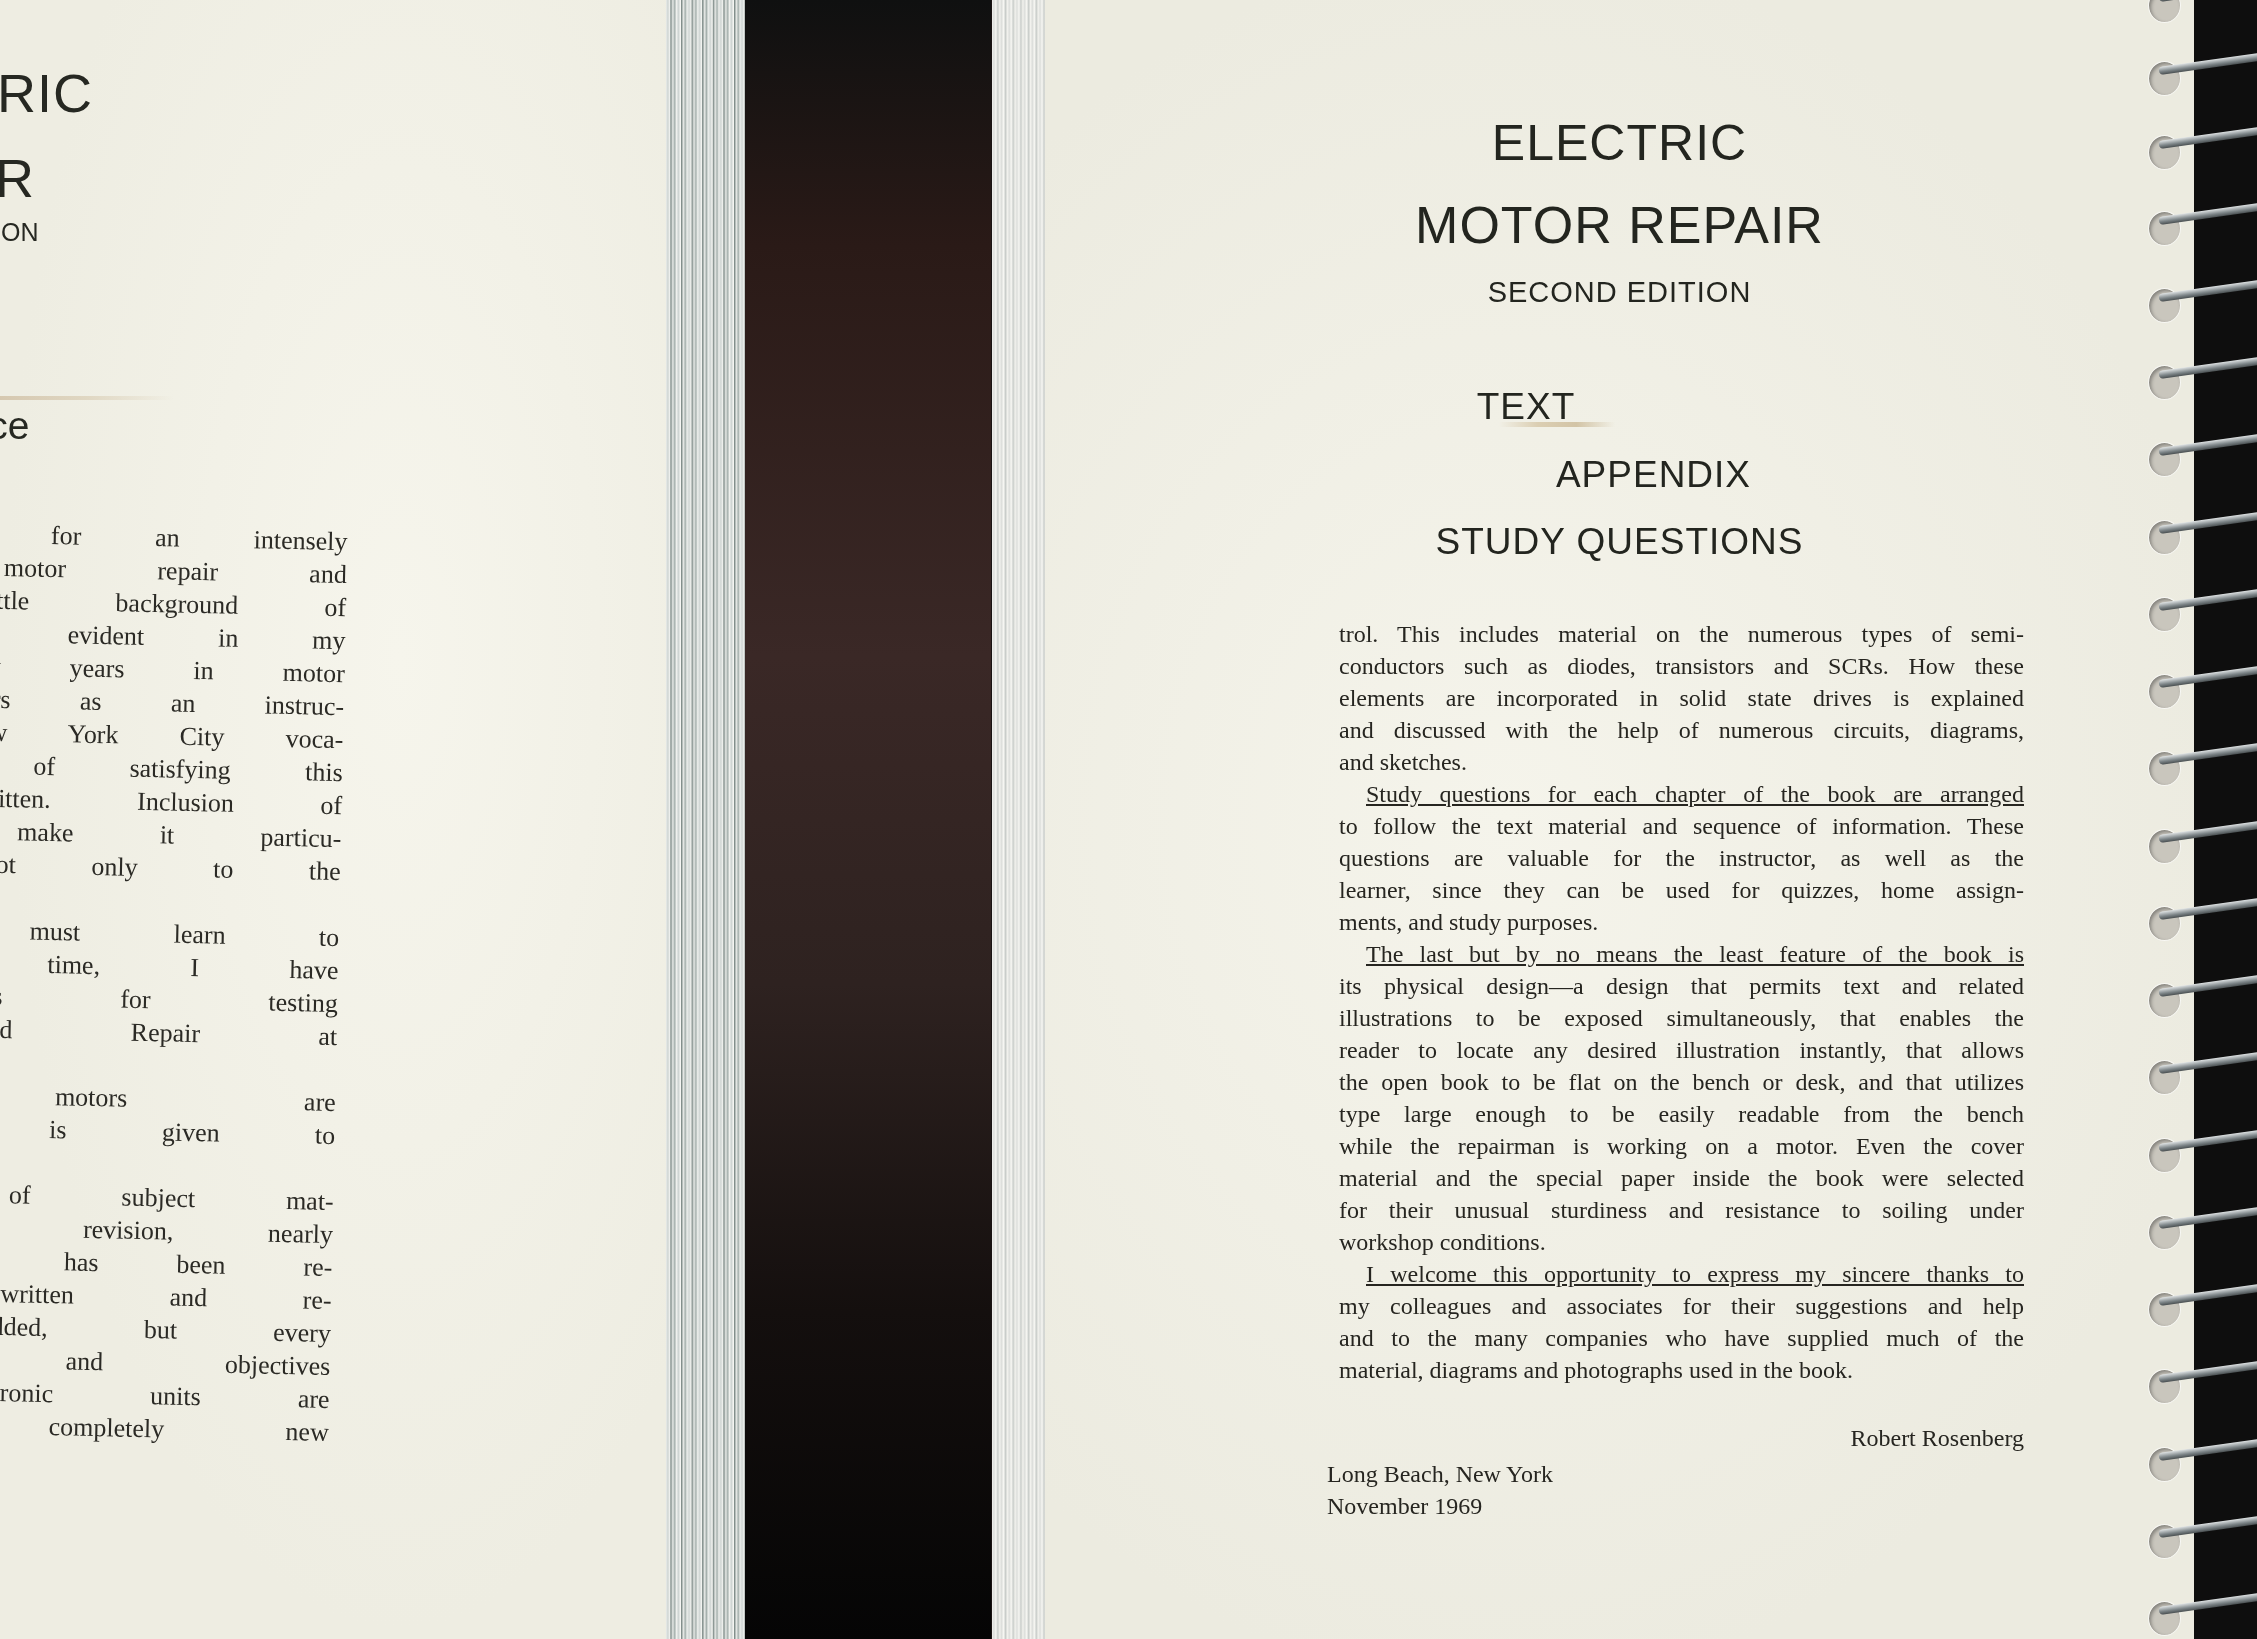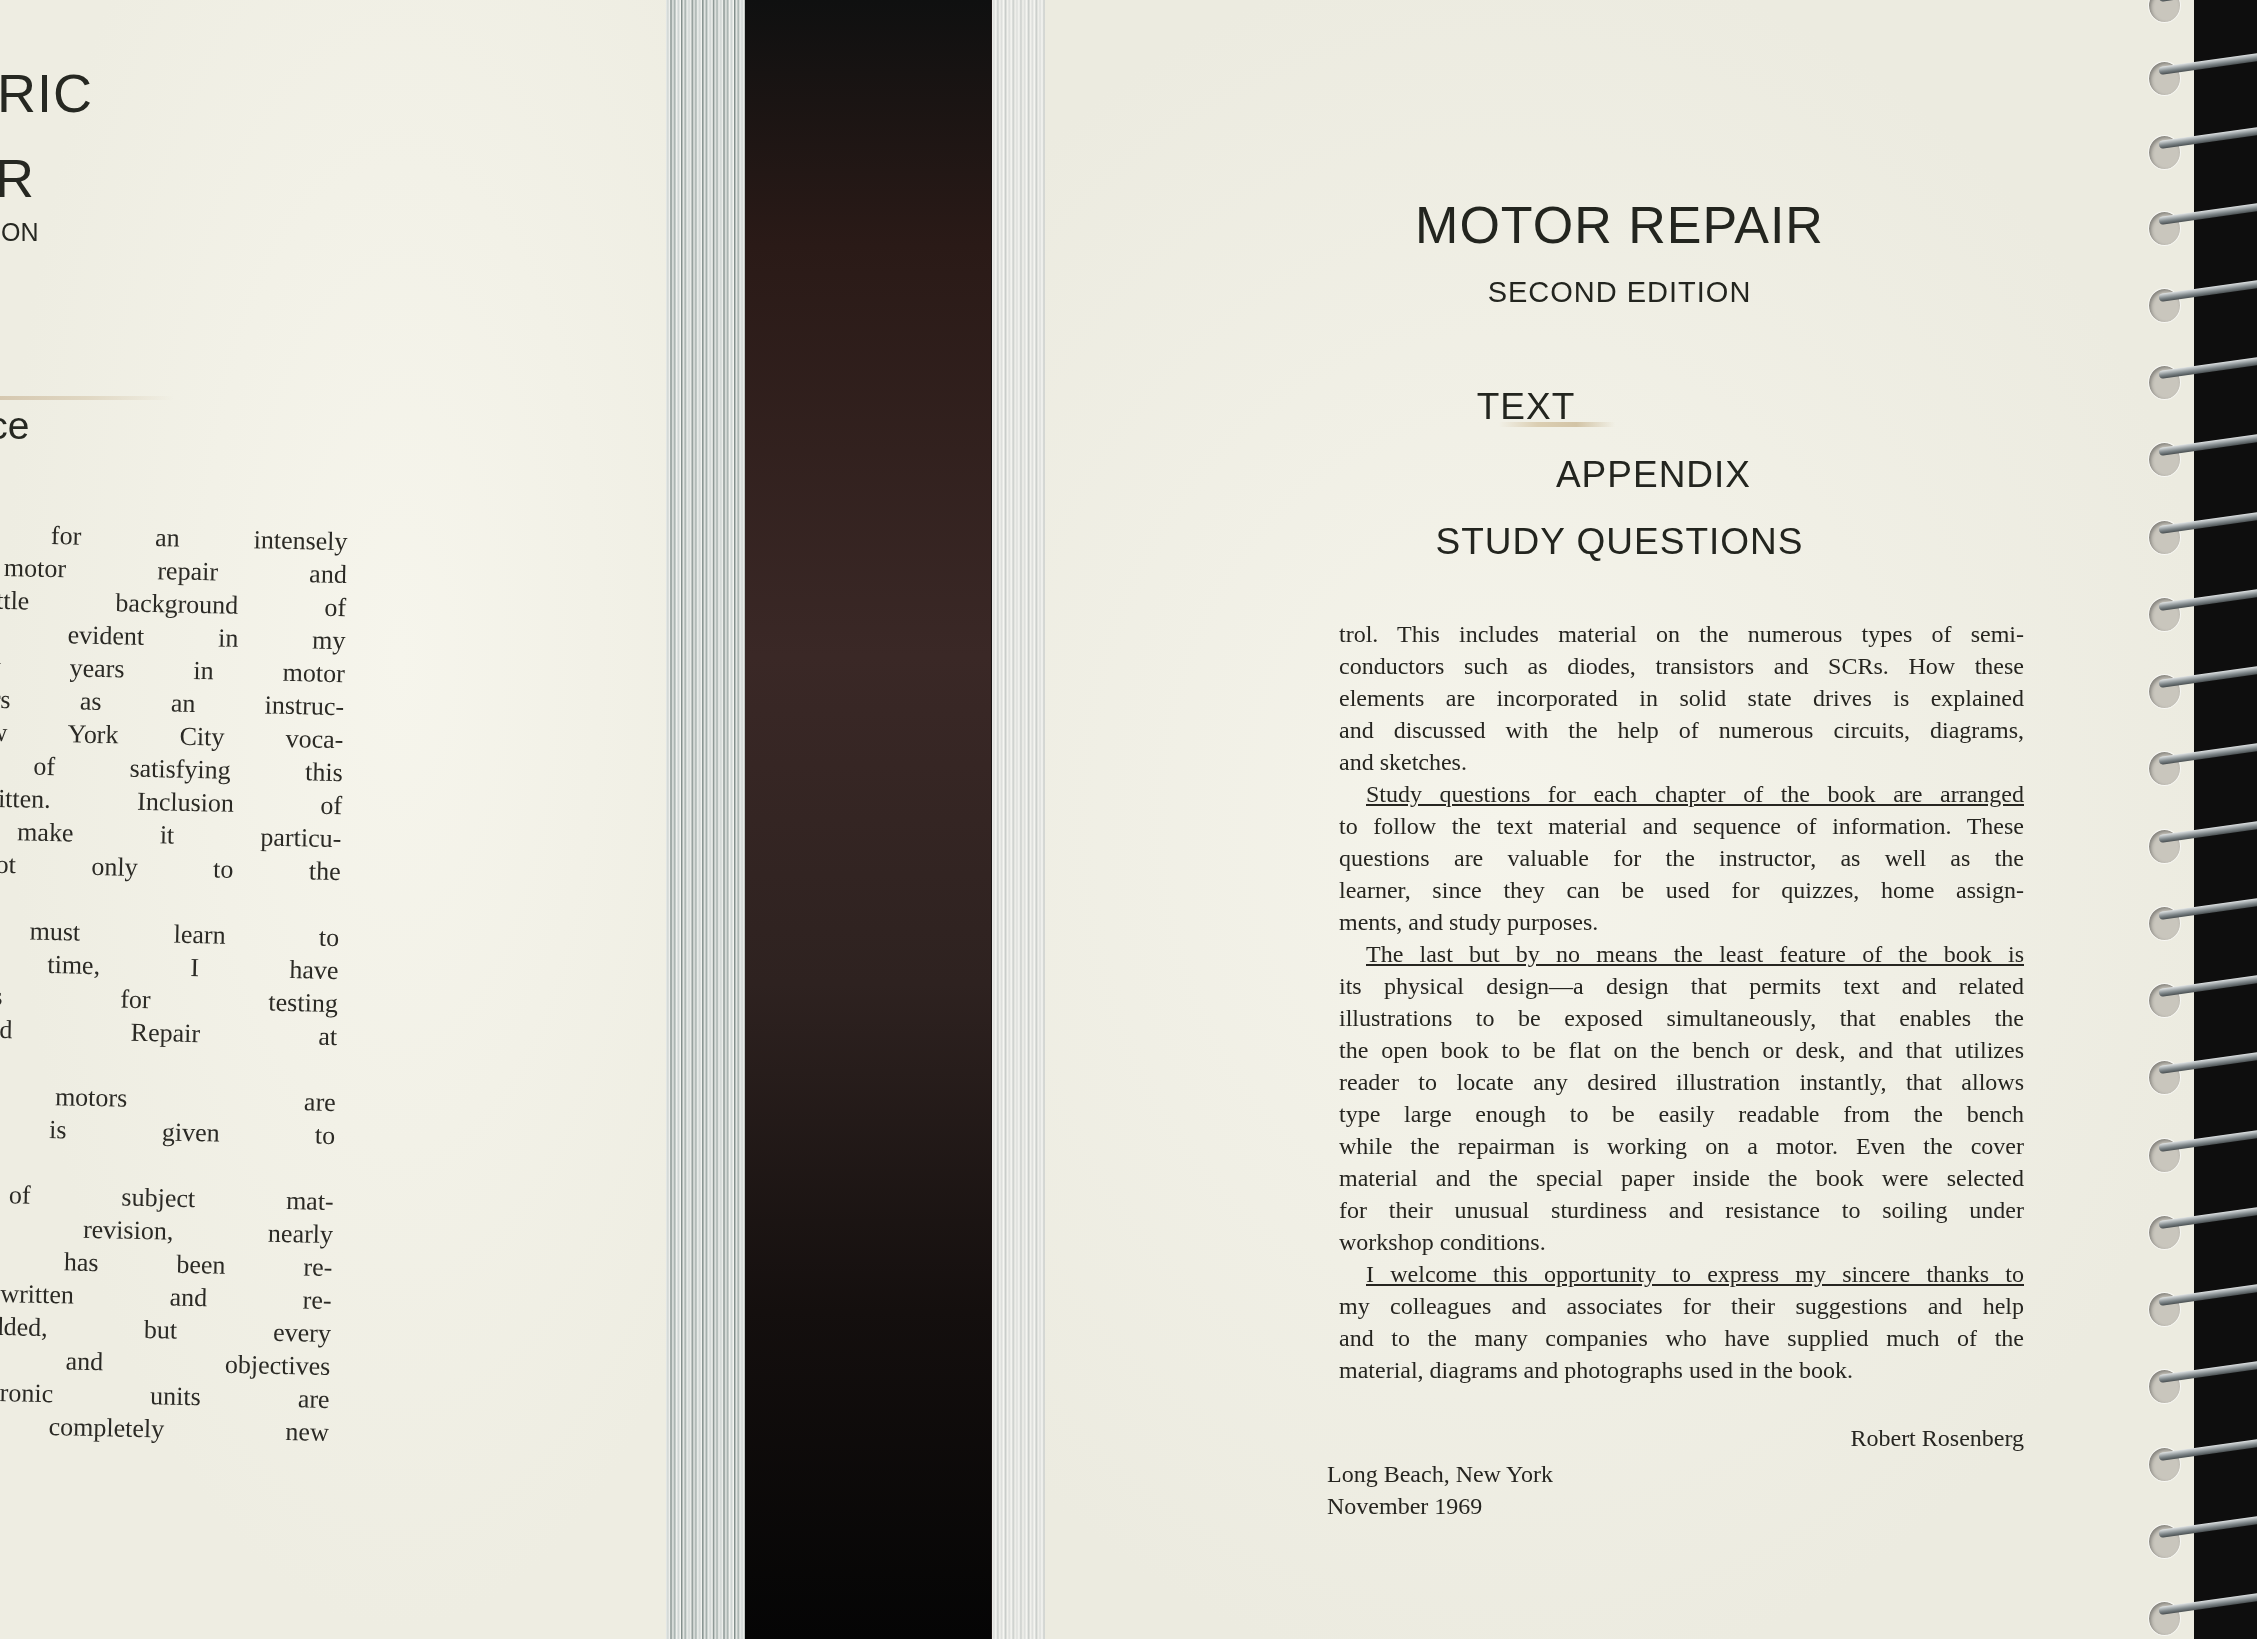--- a/index.html
+++ b/index.html
@@ -90,20 +90,21 @@
     <p>ntrollers, a completely new</p>
     <p class="last">o Solid State Motor Con-</p>
   </div>
 </div>
 
 <div class="left-edges"></div>
 <div class="gap"></div>
 <div class="right-edges"></div>
 
 <div class="right-page">
+  <div class="title-sans rp-title1">ELECTRIC</div>
   <div class="title-sans rp-title2">MOTOR REPAIR</div>
   <div class="title-sans rp-edition">SECOND EDITION</div>
   <div class="rp-stain"></div>
   <div class="title-sans rp-s1">TEXT</div>
   <div class="title-sans rp-s2">APPENDIX</div>
   <div class="title-sans rp-s3">STUDY QUESTIONS</div>
 
   <div class="rp-body">
     <span class="line">trol. This includes material on the numerous types of semi-</span>
     <span class="line">conductors such as diodes, transistors and SCRs. How these</span>
@@ -111,22 +112,22 @@
     <span class="line">and discussed with the help of numerous circuits, diagrams,</span>
     <span class="line end">and sketches.</span>
     <span class="line indent">Study questions for each chapter of the book are arranged</span>
     <span class="line">to follow the text material and sequence of information. These</span>
     <span class="line">questions are valuable for the instructor, as well as the</span>
     <span class="line">learner, since they can be used for quizzes, home assign-</span>
     <span class="line end">ments, and study purposes.</span>
     <span class="line indent">The last but by no means the least feature of the book is</span>
     <span class="line">its physical design—a design that permits text and related</span>
     <span class="line">illustrations to be exposed simultaneously, that enables the</span>
+    <span class="line">reader to locate any desired illustration instantly, that allows</span>
     <span class="line">the open book to be flat on the bench or desk, and that utilizes</span>
-    <span class="line">reader to locate any desired illustration instantly, that allows</span>
     <span class="line">type large enough to be easily readable from the bench</span>
     <span class="line">while the repairman is working on a motor. Even the cover</span>
     <span class="line">material and the special paper inside the book were selected</span>
     <span class="line">for their unusual sturdiness and resistance to soiling under</span>
     <span class="line end">workshop conditions.</span>
     <span class="line indent">I welcome this opportunity to express my sincere thanks to</span>
     <span class="line">my colleagues and associates for their suggestions and help</span>
     <span class="line">and to the many companies who have supplied much of the</span>
     <span class="line end">material, diagrams and photographs used in the book.</span>
   </div>

